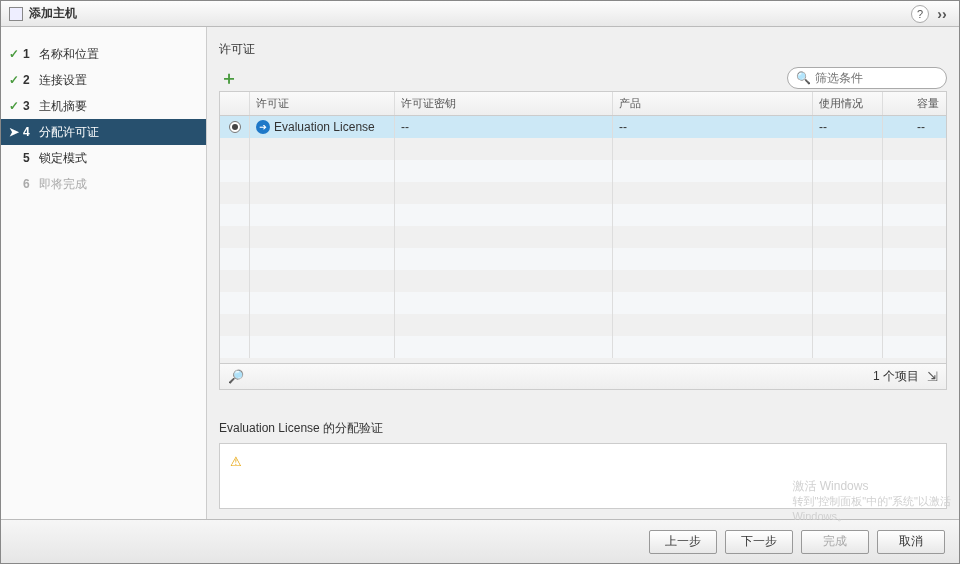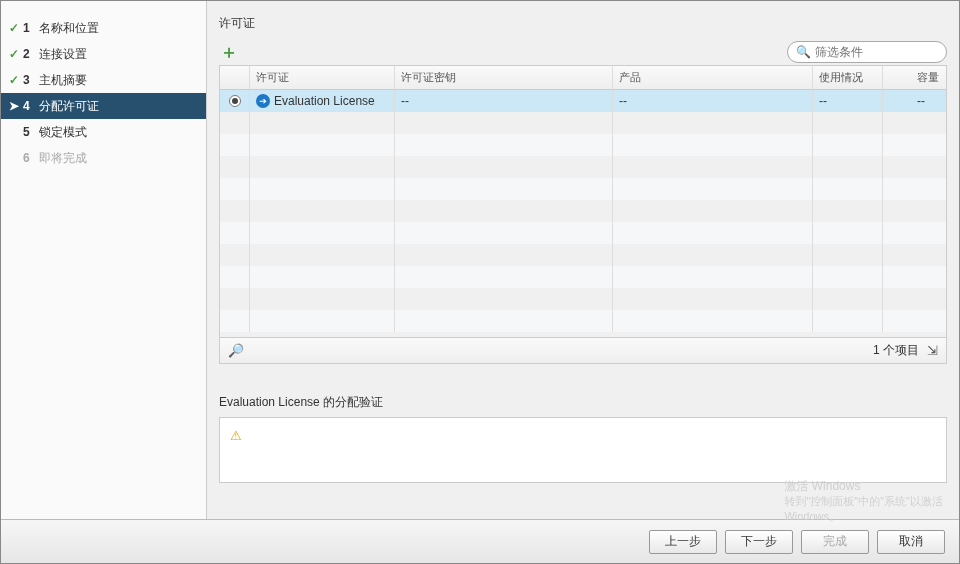--- a/index.html
+++ b/index.html
@@ -47,31 +47,38 @@
 .arrow-icon { width: 14px; height: 14px; border-radius: 50%; background: #1e78c8; color: #fff; display: inline-flex; align-items: center; justify-content: center; font-size: 9px; margin-right: 4px; }
 .table-footer { height: 26px; border-top: 1px solid #ccc; display: flex; align-items: center; padding: 0 8px; background: linear-gradient(#fafafa,#eee); }
 .table-footer .binoc { color: #555; cursor: pointer; font-size: 13px; }
 .table-footer .spacer { flex: 1; }
 .table-footer .count { color: #333; margin-right: 8px; }
 .table-footer .export { color: #555; cursor: pointer; font-size: 13px; }
 .validation { margin-top: 30px; }
 .validation-title { color: #333; margin-bottom: 6px; }
 .validation-box { border: 1px solid #ccc; background: #fff; height: 66px; padding: 10px; display: flex; align-items: flex-start; }
 .warn-icon { color: #e6a100; margin-right: 6px; font-size: 13px; }
-.watermark { position: absolute; right: 16px; bottom: 40px; color: #d0d0d0; font-size: 18px; pointer-events: none; line-height: 1.3; margin-left: 28px; }
+.watermark { position: absolute; right: 8px; bottom: 40px; color: #d0d0d0; font-size: 18px; pointer-events: none; line-height: 1.3; margin-left: 28px; }
 .watermark .small { font-size: 11px; }
 .footer { height: 44px; border-top: 1px solid #bbb; background: linear-gradient(#f6f6f6,#e6e6e6); display: flex; align-items: center; justify-content: flex-end; padding: 0 14px; gap: 8px; position: relative; }
 .btn { min-width: 68px; height: 24px; border: 1px solid #999; border-radius: 2px; background: linear-gradient(#fff,#e8e8e8); cursor: pointer; color: #333; padding: 0 10px; }
 .btn:disabled { color: #aaa; cursor: default; }
 .host-icon { width: 14px; height: 14px; display: inline-block; border: 1px solid #888; background: #eef; }
 </style>
 </head>
 <body>
 
 <div class="window">
+  <div class="titlebar">
+    <span class="host-icon"></span>
+    <span class="title">添加主机</span>
+    <span class="spacer"></span>
+    <span class="help-icon">?</span>
+    <span class="expand-icon">››</span>
+  </div>
   <div class="body">
     <div class="sidebar">
       <div class="step">
         <span class="check">✓</span>
         <span class="num">1</span>
         <span class="label">名称和位置</span>
       </div>
       <div class="step">
         <span class="check">✓</span>
         <span class="num">2</span>

